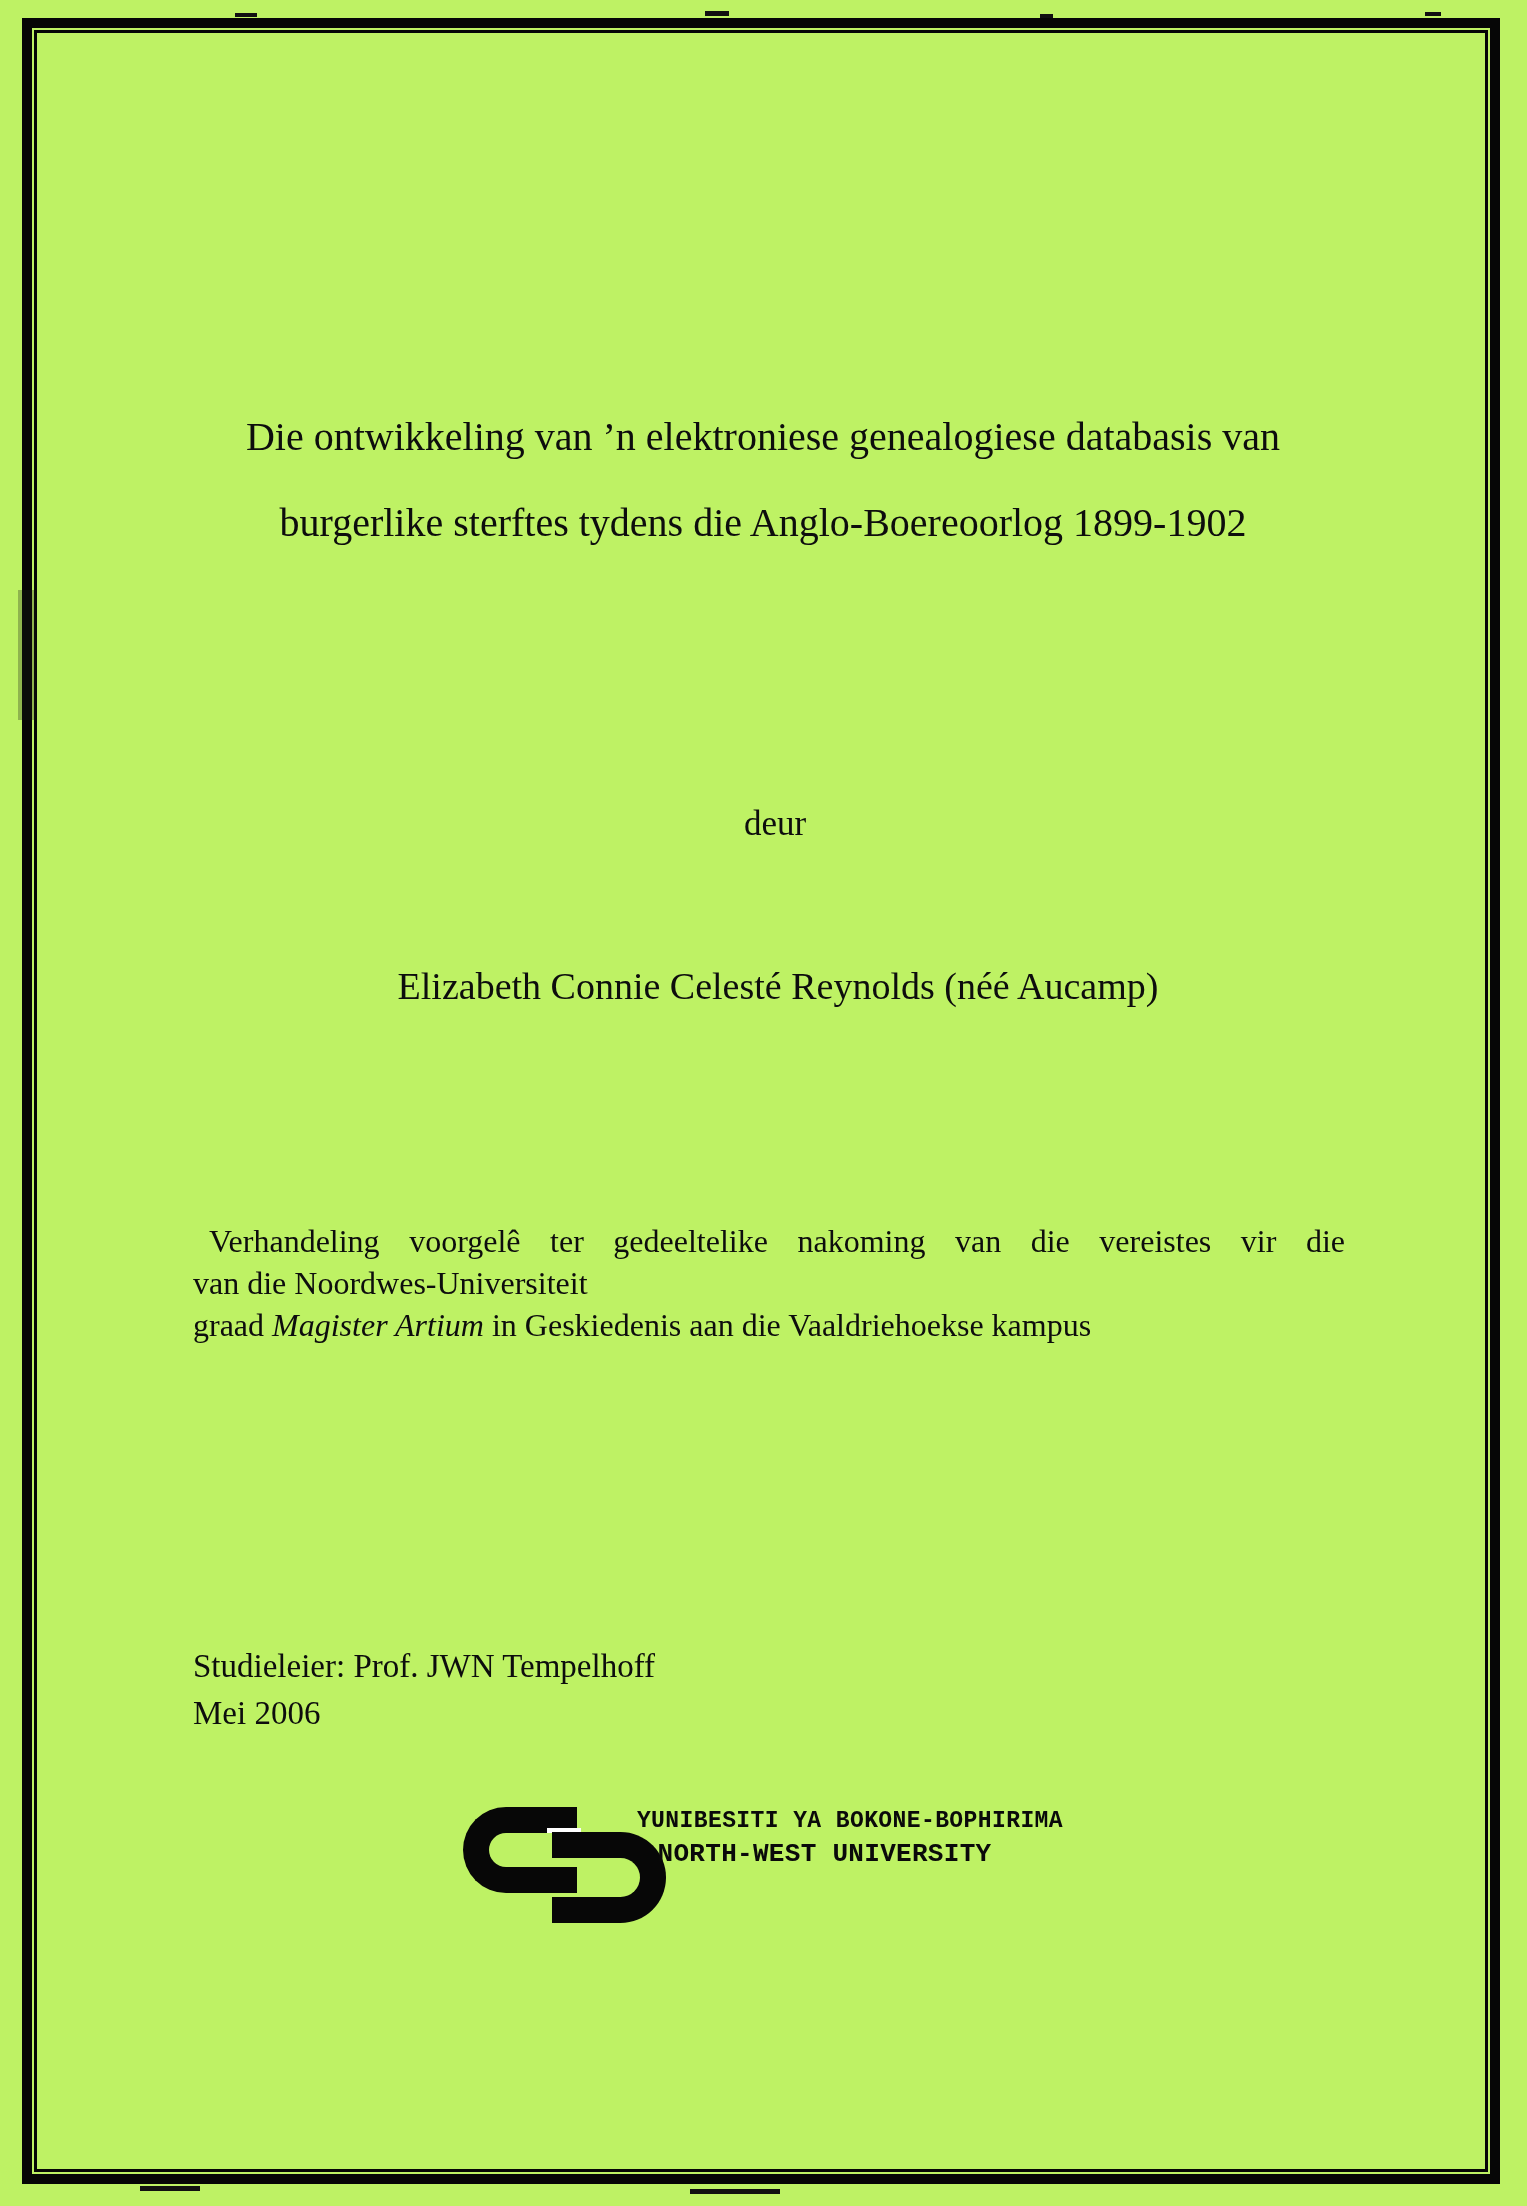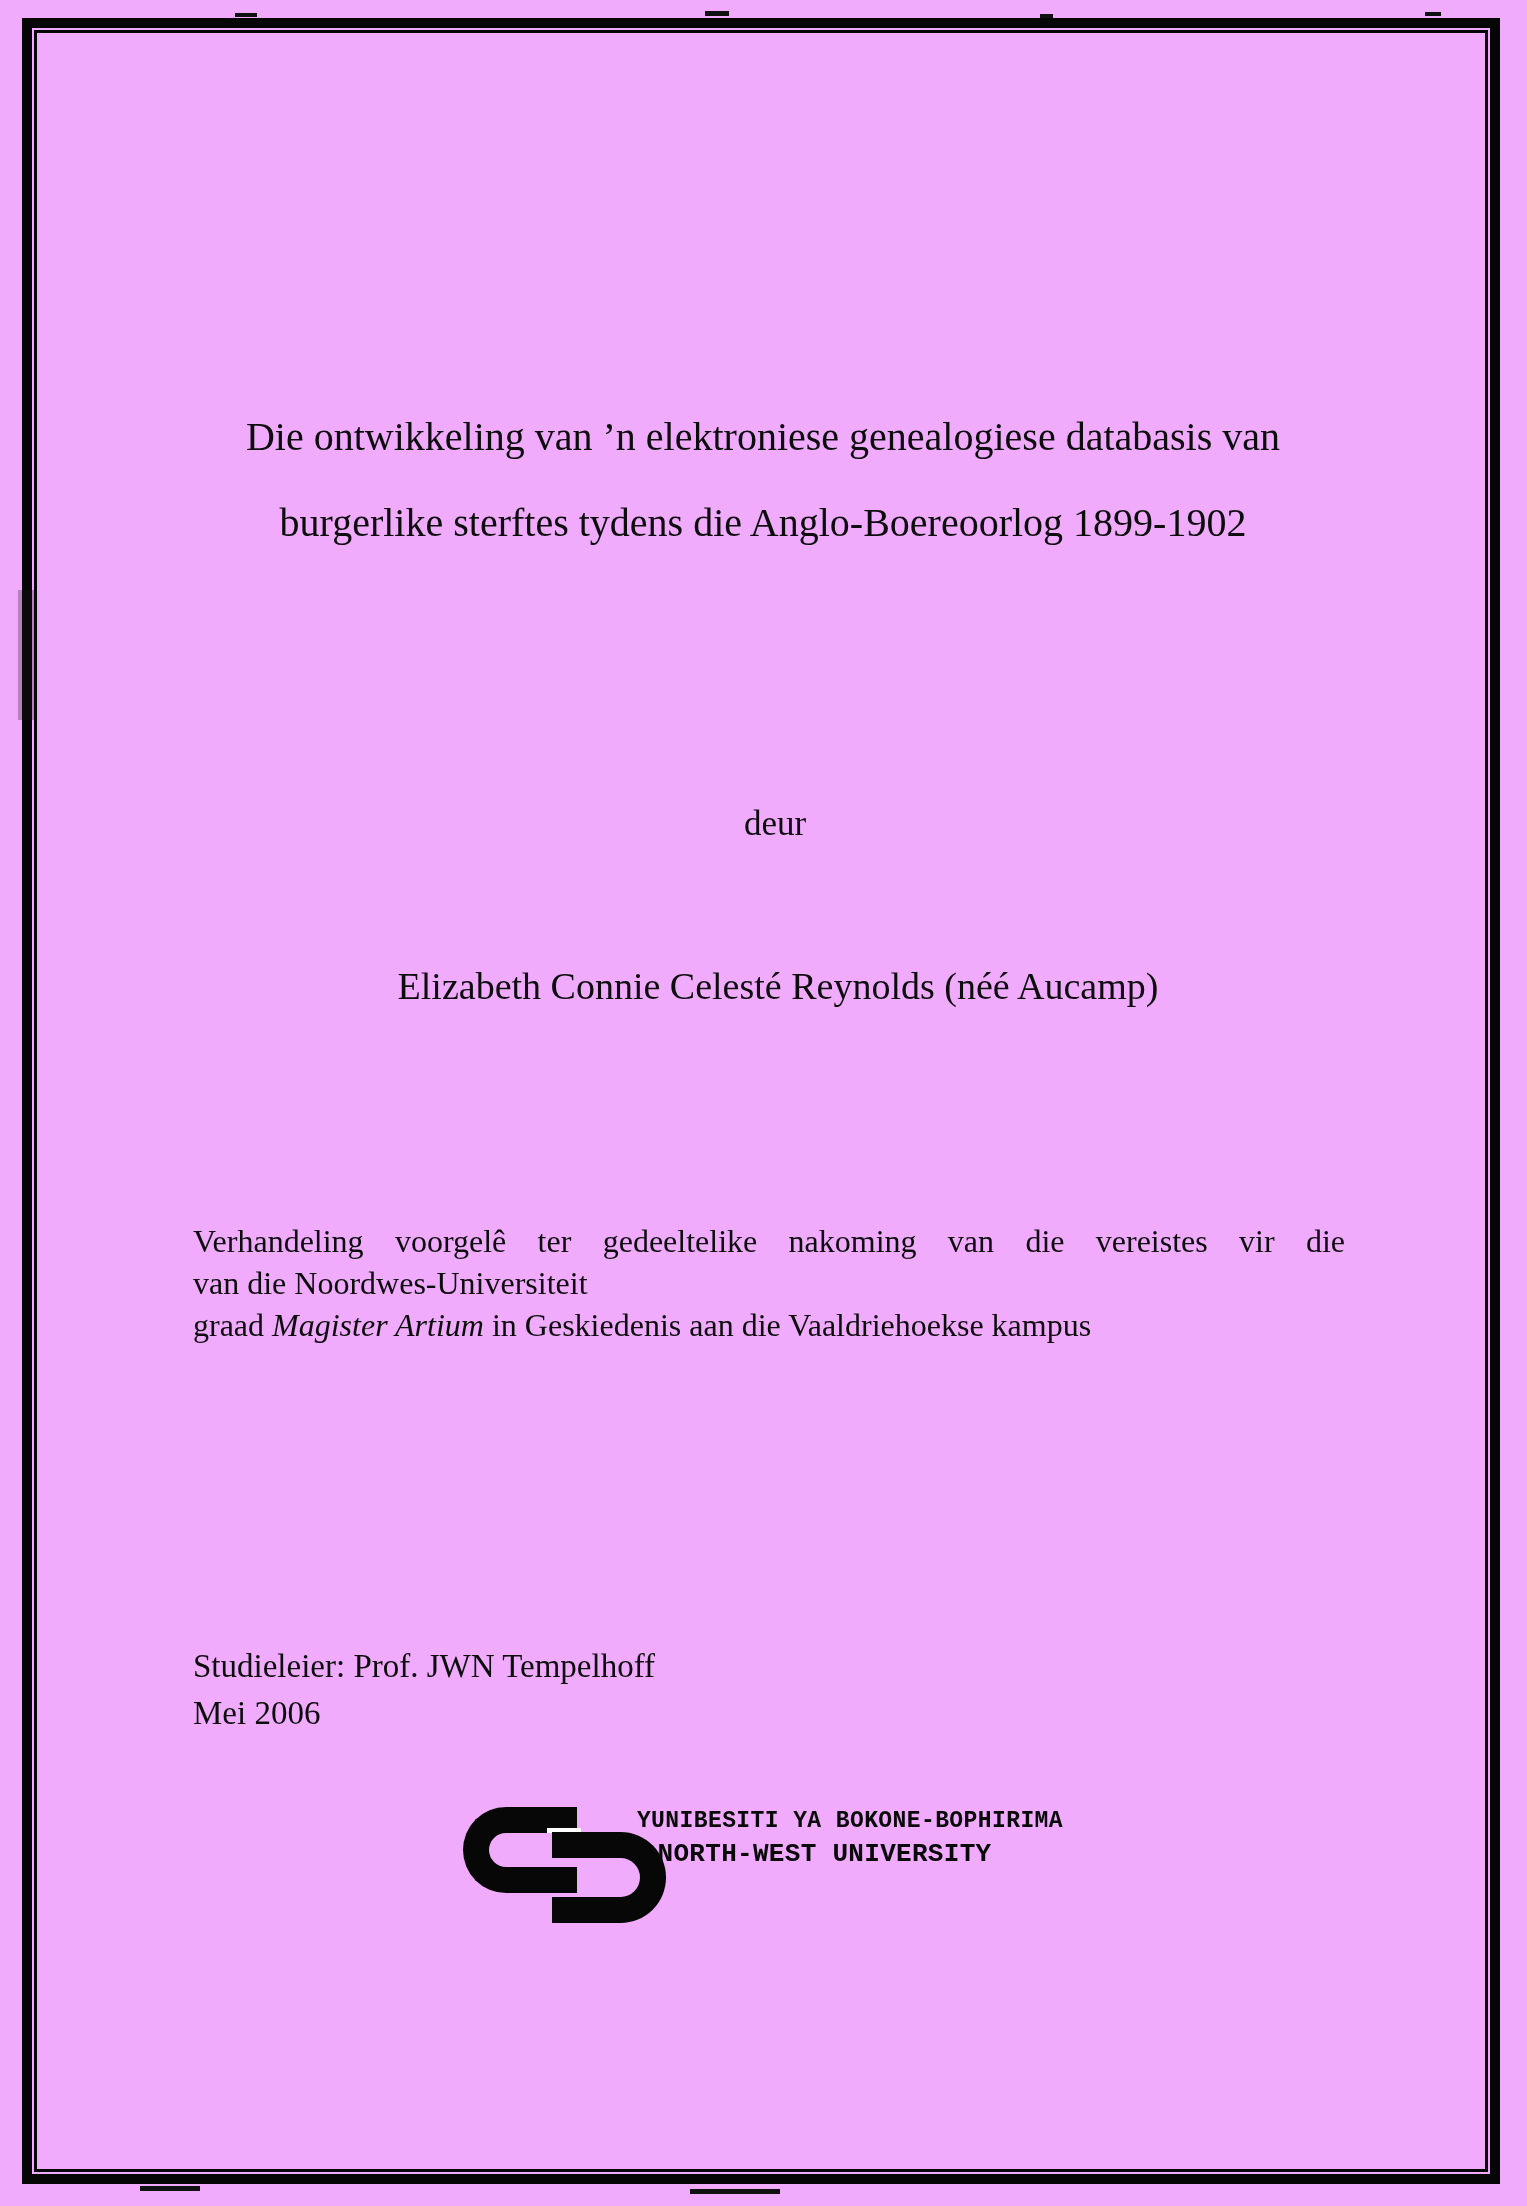--- a/index.html
+++ b/index.html
@@ -1,20 +1,20 @@
 <!DOCTYPE html>
 <html><head>
 <meta charset="utf-8">
 <style>
   html, body { margin: 0; padding: 0; background: #ffffff; }
   .page {
     position: relative;
     width: 1527px;
     height: 2206px;
-    background: #f0abfc;
+    background: #bef264;
     overflow: hidden;
     font-family: "Liberation Serif", serif;
     color: #0d0d0d;
   }
   .page * { box-sizing: border-box; }
 
   
   .frame-outer {
     position: absolute; left: 22px; top: 18px;
     width: 1478px; height: 2166px;
@@ -42,21 +42,21 @@
 
   .author {
     left: 0; top: 964px; width: 1556px;
     text-align: center; font-size: 38px; line-height: 44px;
   }
 
   .thesis-desc {
     left: 193px; top: 1220px; width: 1152px;
     font-size: 32px; line-height: 42px;
   }
-  .thesis-line-justify { text-align: justify; text-align-last: justify; }
+  .thesis-line-justify { text-align: justify; text-align-last: justify; margin-left: 16px; }
 
   .supervisor-block {
     left: 193px; top: 1643px;
     font-size: 33px; line-height: 47px;
   }
 
   
   .logo-mark {
     position: absolute; left: 463px; top: 1807px;
     width: 212px; height: 122px;

